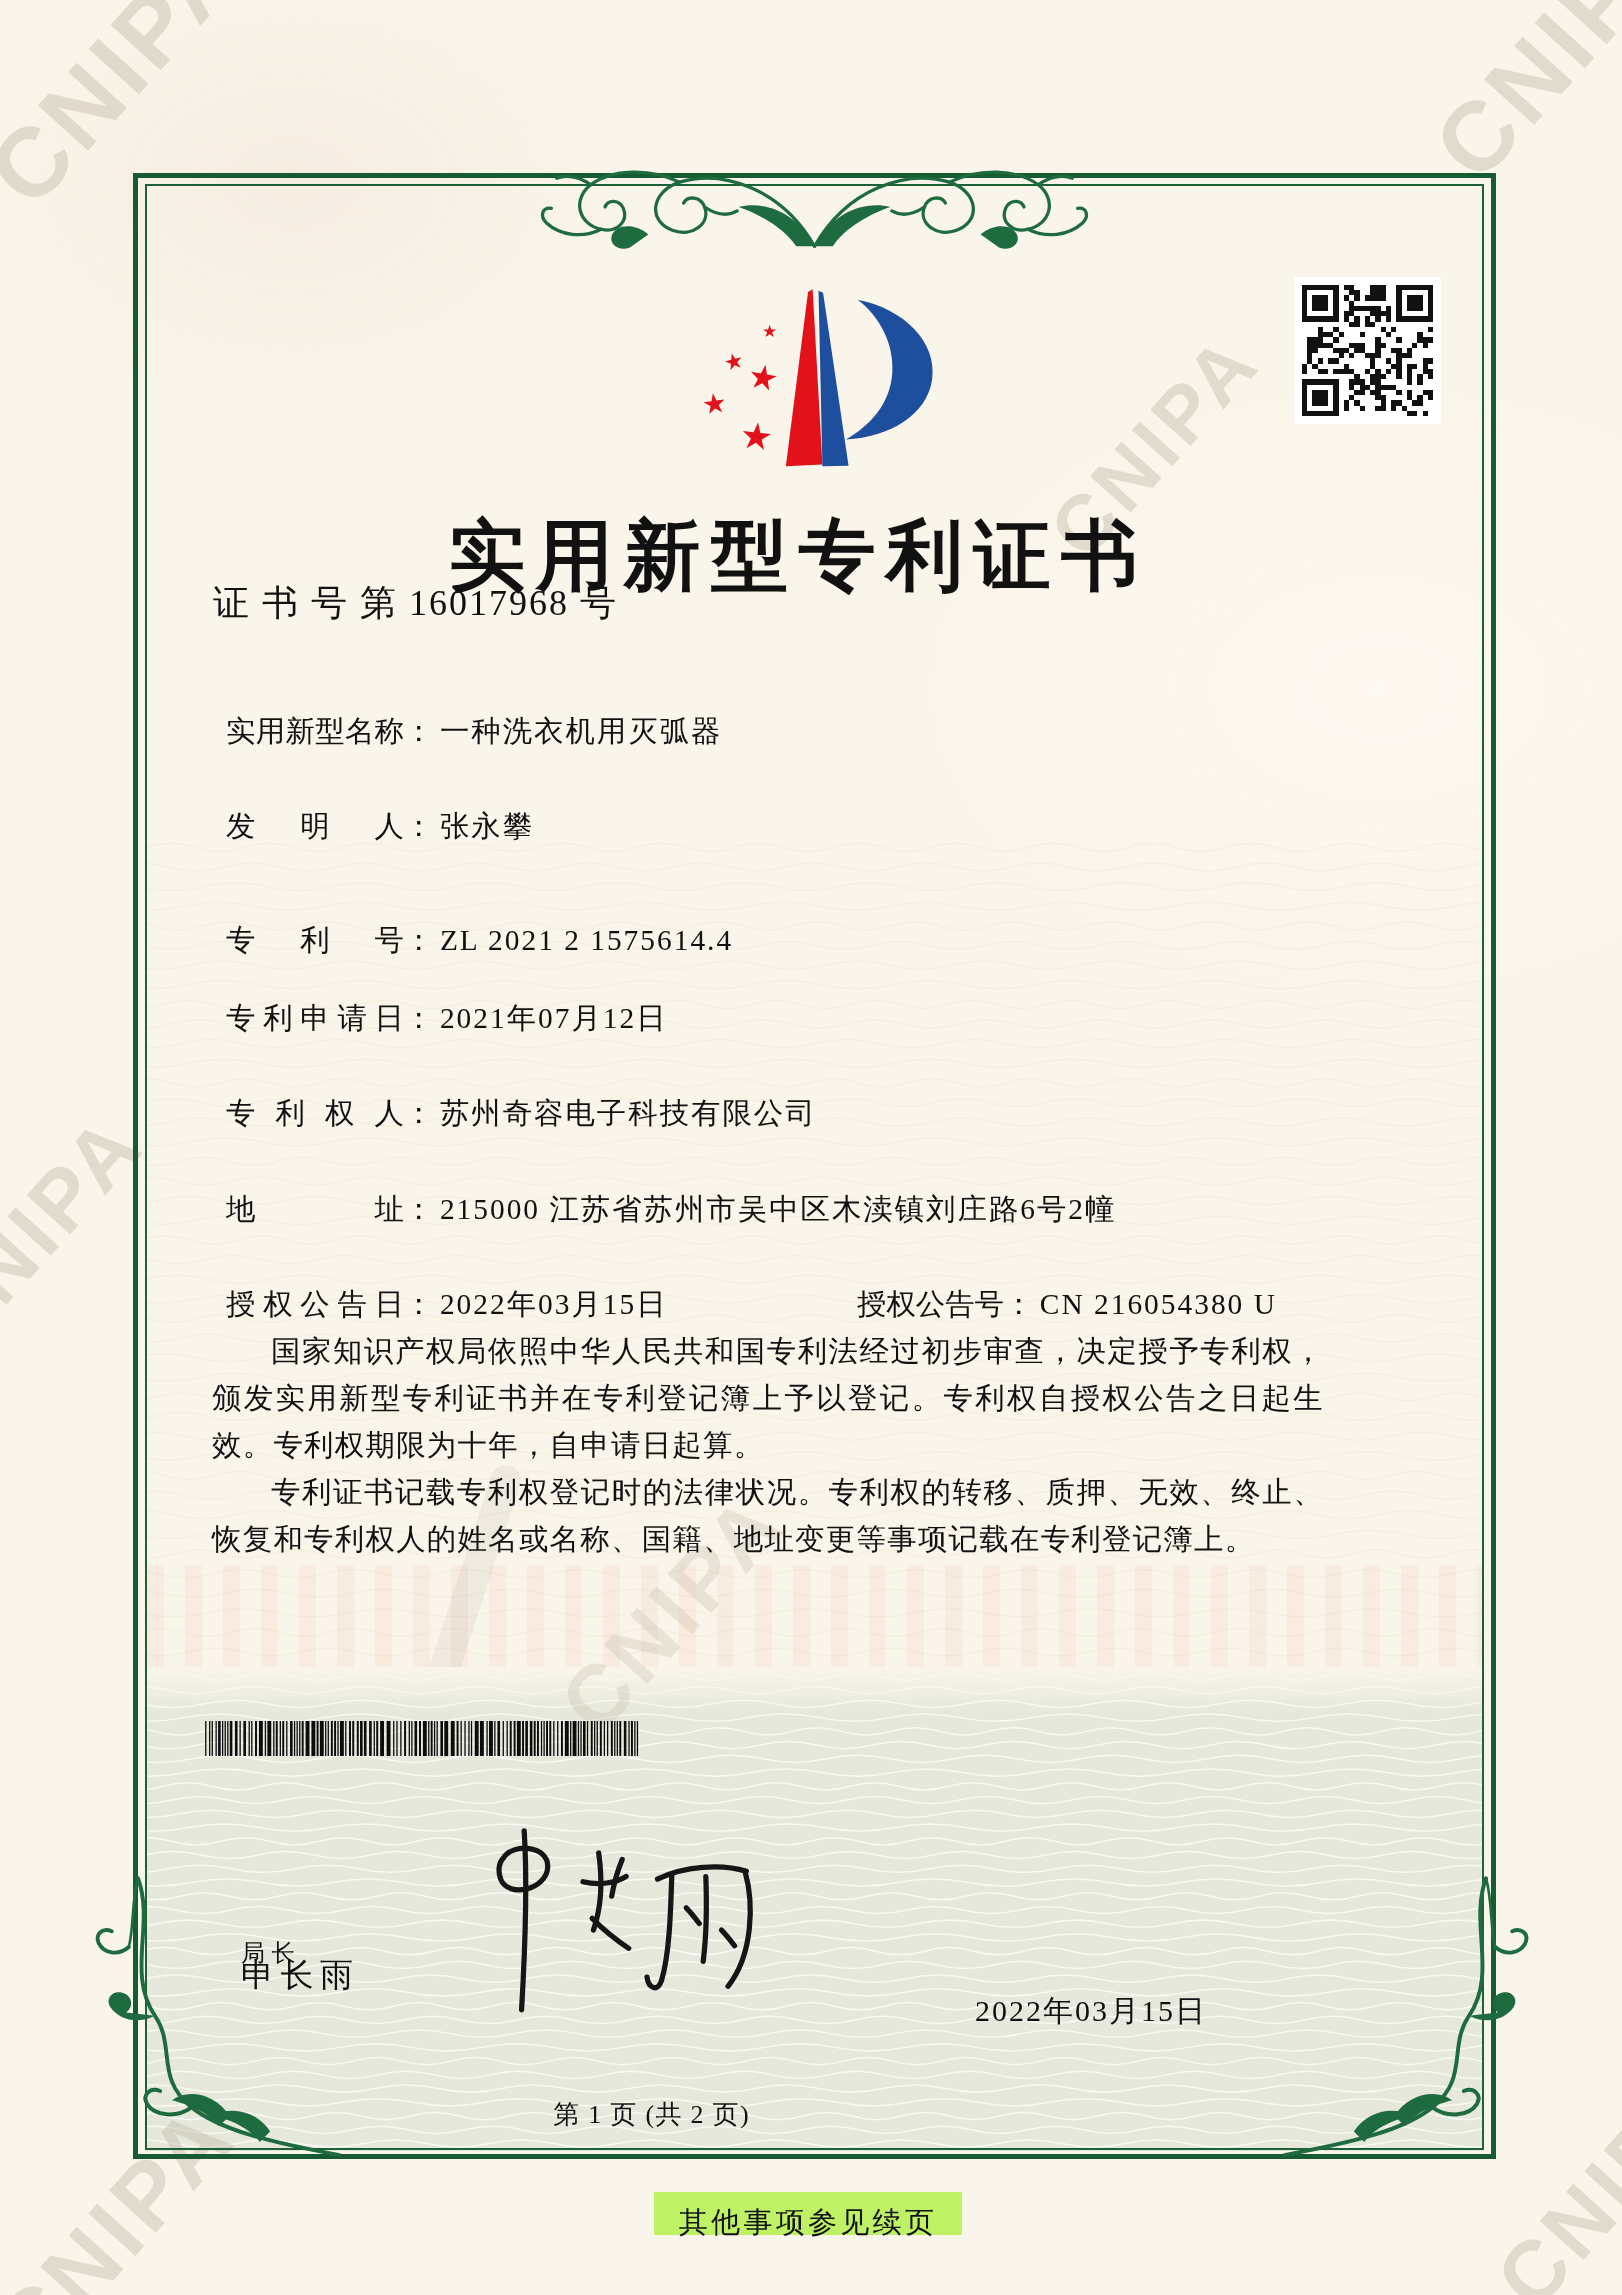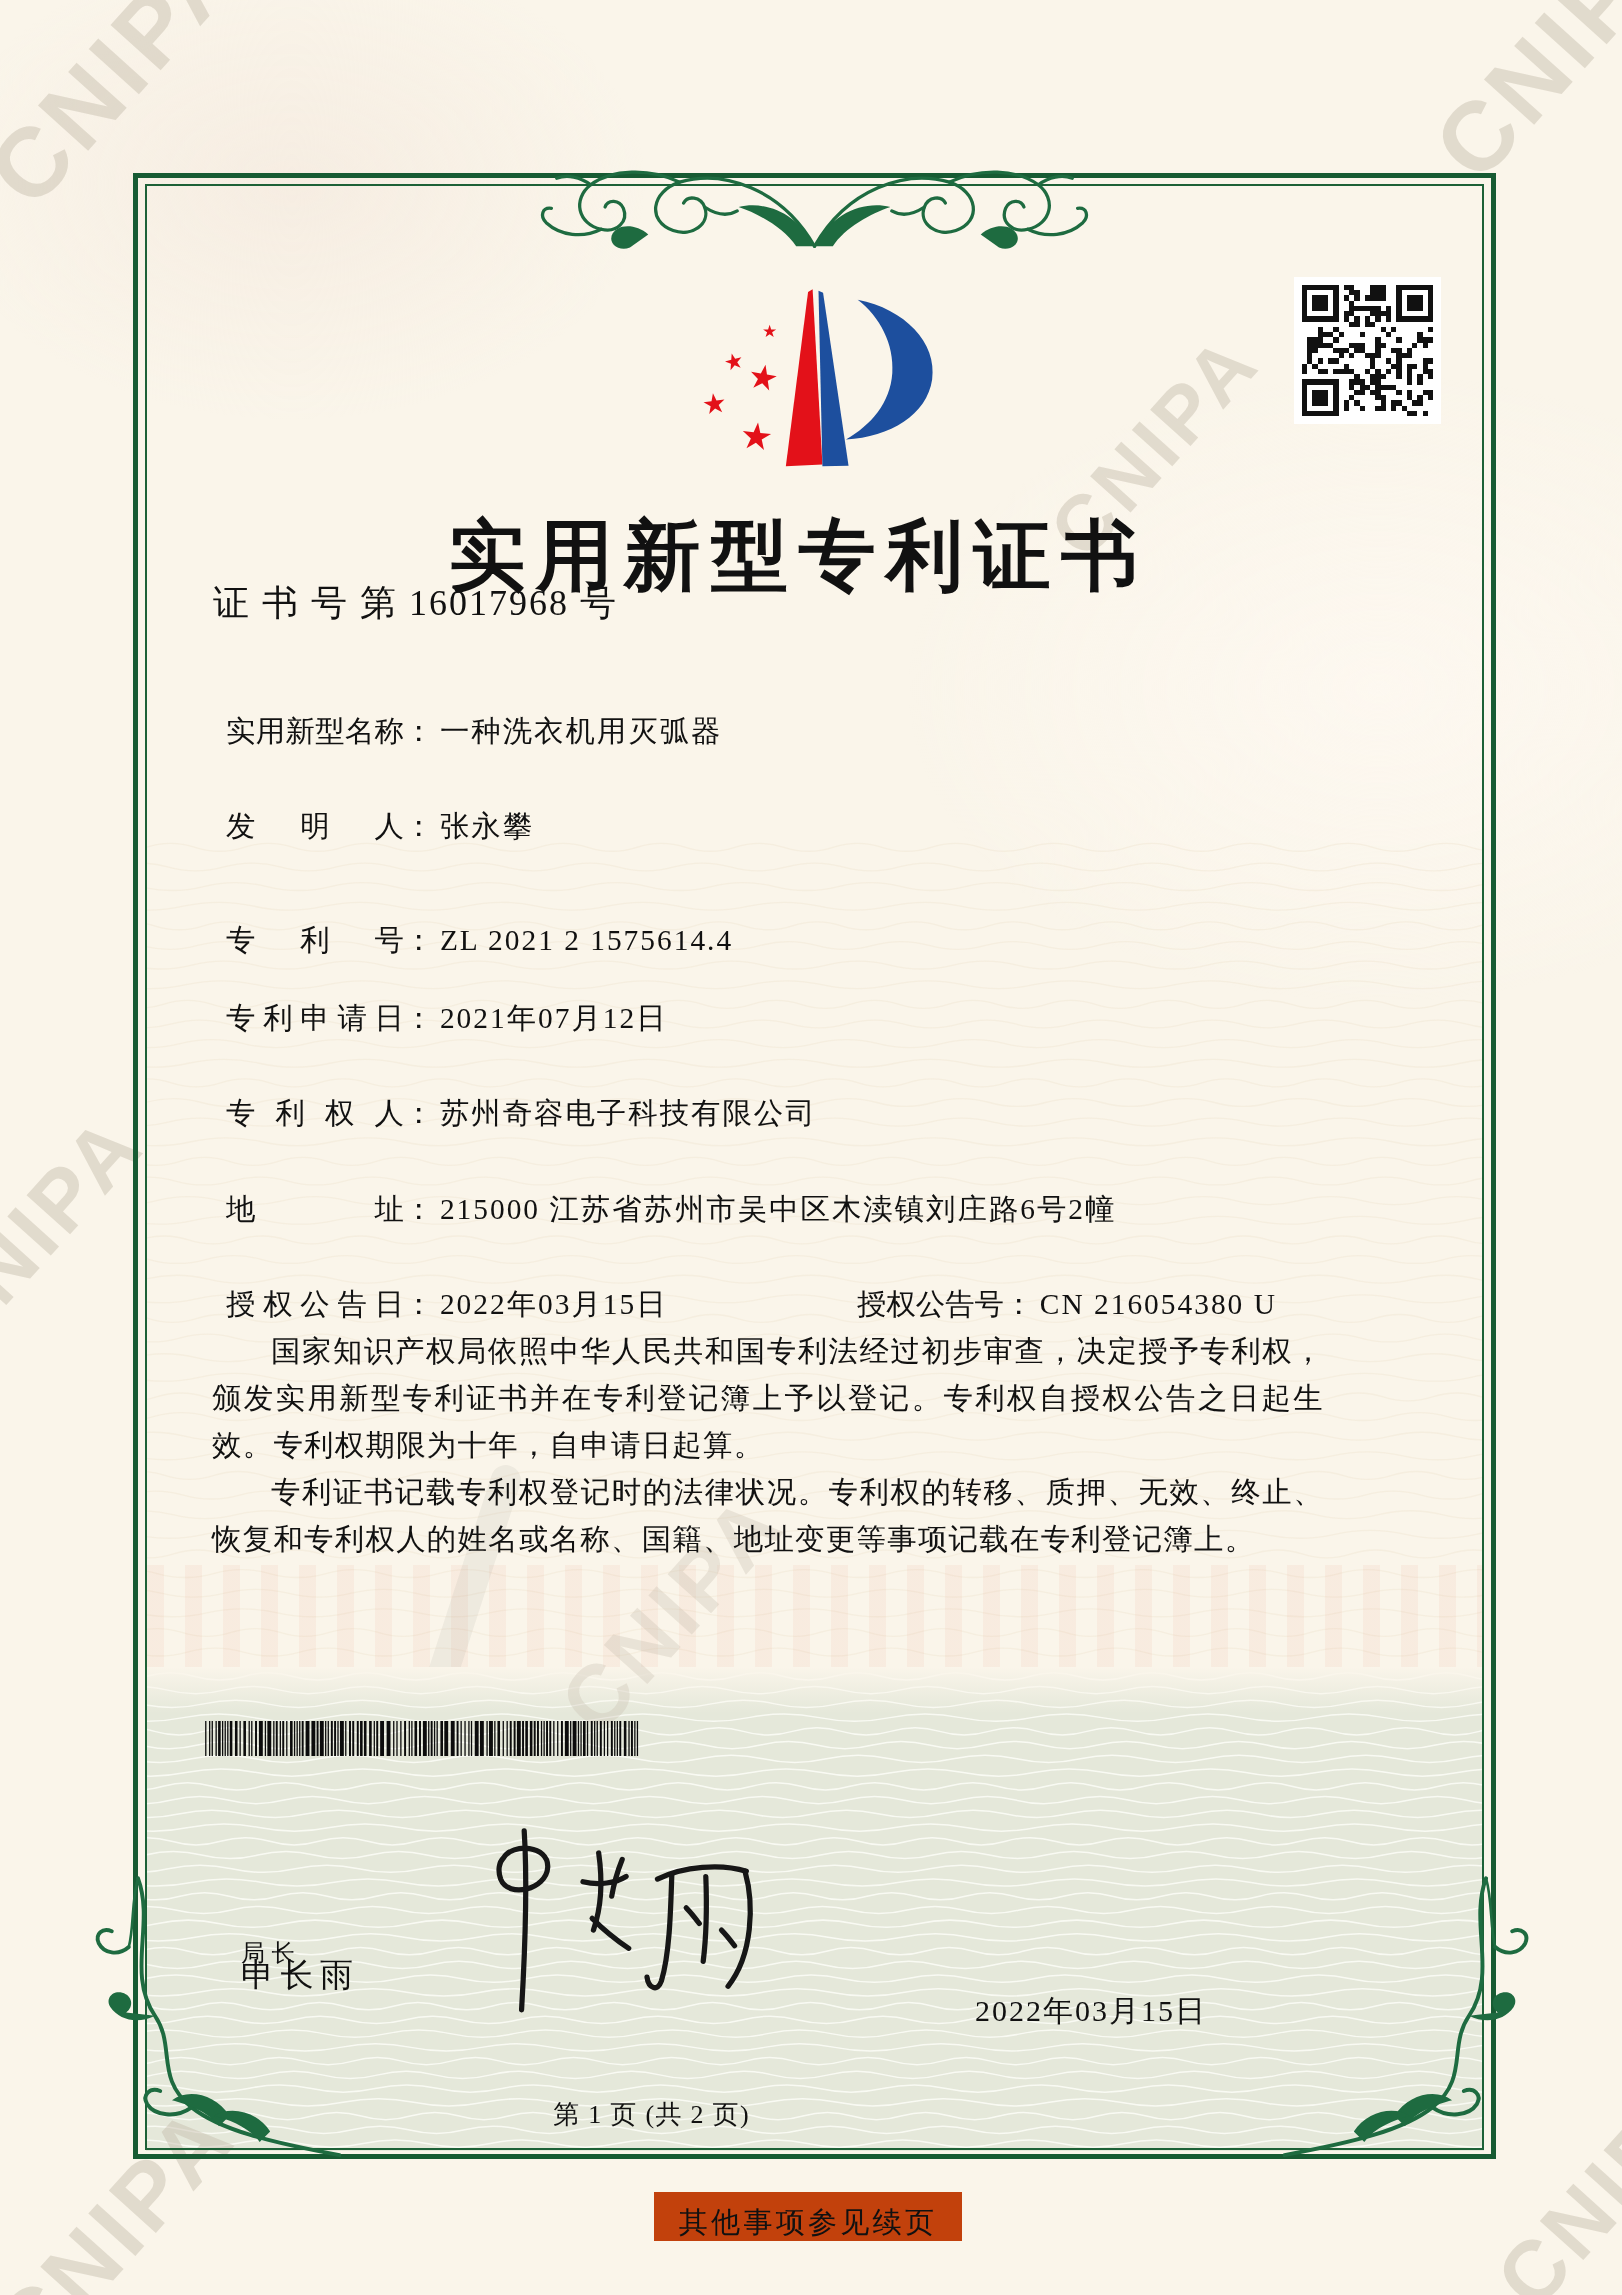--- a/index.html
+++ b/index.html
@@ -35,21 +35,21 @@
   .fcolon{display:inline-block;}
   .fval{letter-spacing:2px;margin-left:6.5px;}
   
   .para{position:absolute;left:204px;width:1112px;font-size:29.4px;line-height:47px;
         text-align:justify;text-indent:59px;letter-spacing:1.3px;margin:8px;}
   
   .sigrole{left:241px;top:1937px;font-size:24px;letter-spacing:6.5px;}
   .signame{left:241px;top:1953px;font-size:33px;letter-spacing:6.5px;}
   .gdate{left:975px;top:1991px;font-size:30px;letter-spacing:2px;}
   .pageline{left:0;top:2097px;width:1303px;text-align:center;font-size:26px;letter-spacing:1.3px;}
-  .contbox{left:654px;top:2192px;width:308px;height:49px;background:#c2410c;}
+  .contbox{left:654px;top:2192px;width:308px;height:43px;background:#bef264;}
   .conttext{width:100%;text-align:center;font-size:29px;letter-spacing:3.3px;margin-top:10.5px;}
   
   .star{position:absolute;line-height:1;color:var(--red);}
   
   .band-green{left:146px;top:1667px;width:1338px;height:484px;background:var(--gbg);}
   .band-fade{left:146px;top:1667px;width:1338px;height:46px;background:linear-gradient(#faf5ea,rgba(250,245,234,0));}
   .band-pink{left:147px;top:1565px;width:1335px;height:124px;
     background:repeating-linear-gradient(90deg, rgba(221,112,84,.07) 0 17px, rgba(221,112,84,0) 17px 38px);}
   .streak{left:452px;top:1459px;width:30px;height:281px;background:rgba(140,135,125,.10);
           border-radius:15.7px;transform:rotate(18deg);}

